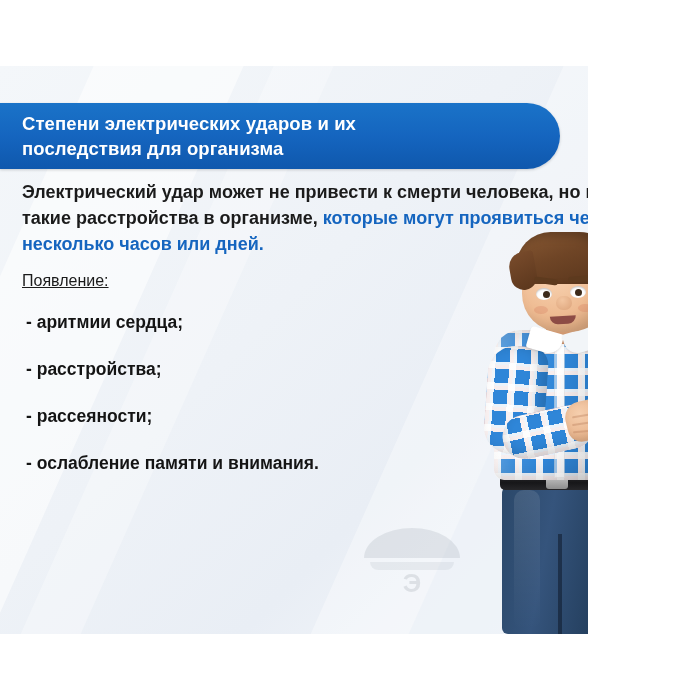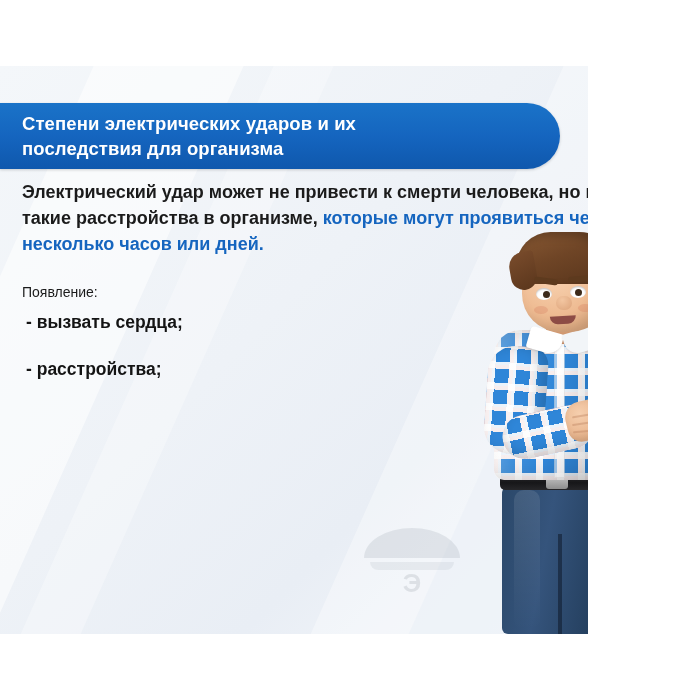--- a/index.html
+++ b/index.html
@@ -80,23 +80,24 @@
   }
   #lead .plain { font-weight: bold; }
   #lead .hl {
     color: #1565bf;
     font-weight: bold;
   }
 
   #appearance-label {
     position: absolute;
     left: 22px;
-    top: 218px;
-    font-size: 14px;
+    top: 206px;
+    font-size: 16px;
     color: #1b1b1b;
+    text-decoration: underline;
   }
 
   #bullets {
     position: absolute;
     left: 26px;
     top: 245px;
     width: 430px;
     margin: 0;
     padding: 0;
     list-style: none;
@@ -347,22 +348,24 @@
 последствия для организма</div>
     </div>
 
     <div id="lead">
       <span class="plain">Электрический удар может не привести к смерти человека, но вызвать такие расстройства в организме, </span><span class="hl">которые могут проявиться через несколько часов или дней.</span>
     </div>
 
     <div id="appearance-label">Появление:</div>
 
     <ul id="bullets">
-      <li>- вызвать сердца;</li>
+      <li>- аритмии сердца;</li>
       <li>- расстройства;</li>
+      <li>- рассеяности;</li>
+      <li>- ослабление памяти и внимания.</li>
     </ul>
 
     <svg id="watermark" viewBox="0 0 120 80">
       <path d="M12,40 a48,30 0 0 1 96,0 z" fill="#9aa4ae"></path>
       <path d="M18,44 h84 a8,8 0 0 1 -8,8 h-68 a8,8 0 0 1 -8,-8 z" fill="#b7bfc7"></path>
       <text x="60" y="74" font-size="26" font-weight="bold" text-anchor="middle" fill="#8e979f" font-family="Liberation Sans, sans-serif">Э</text>
     </svg>
 
     <div id="character">
       <div class="jeans"></div>

